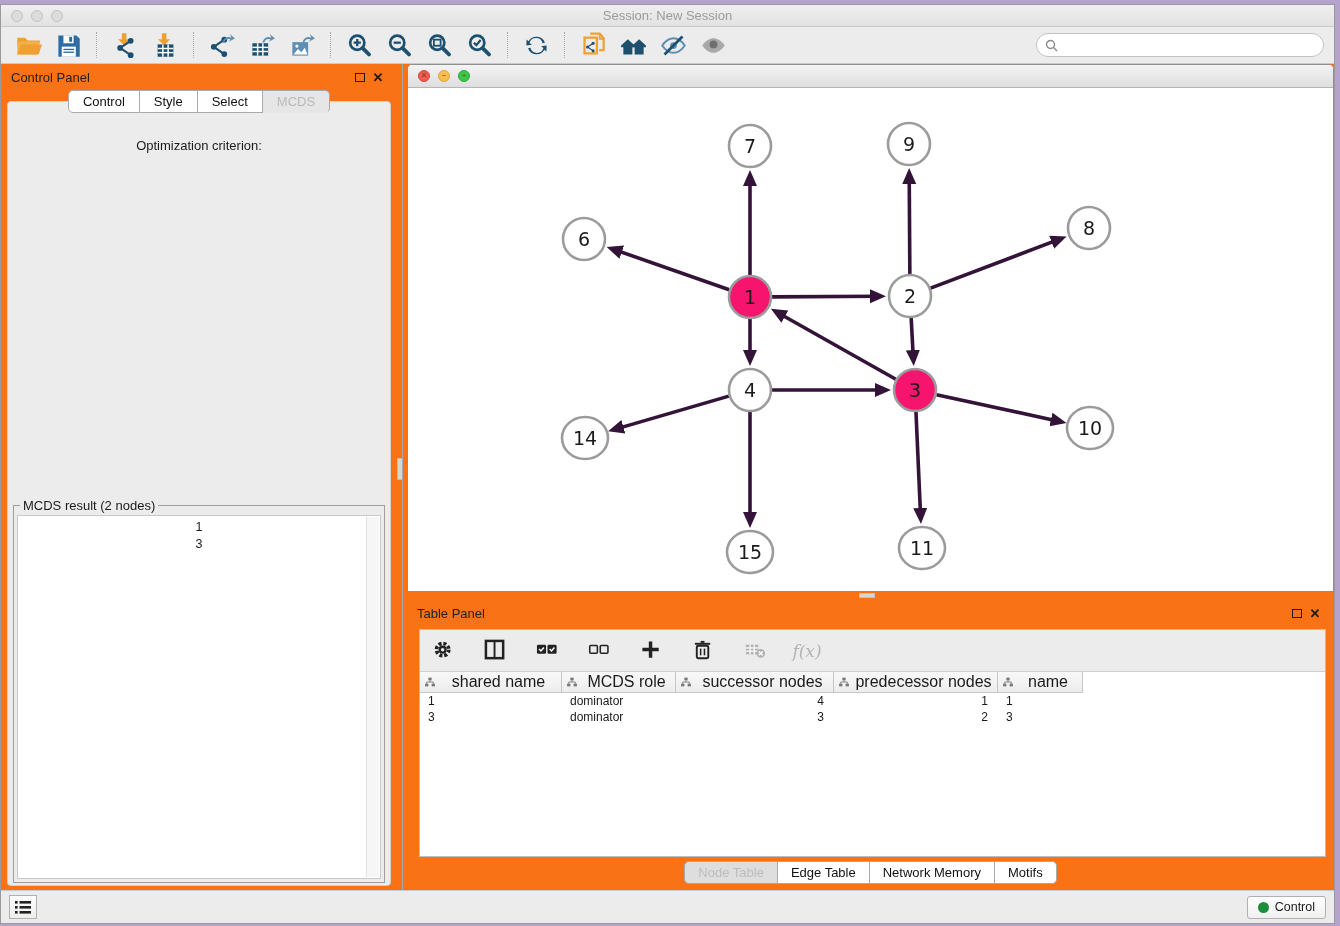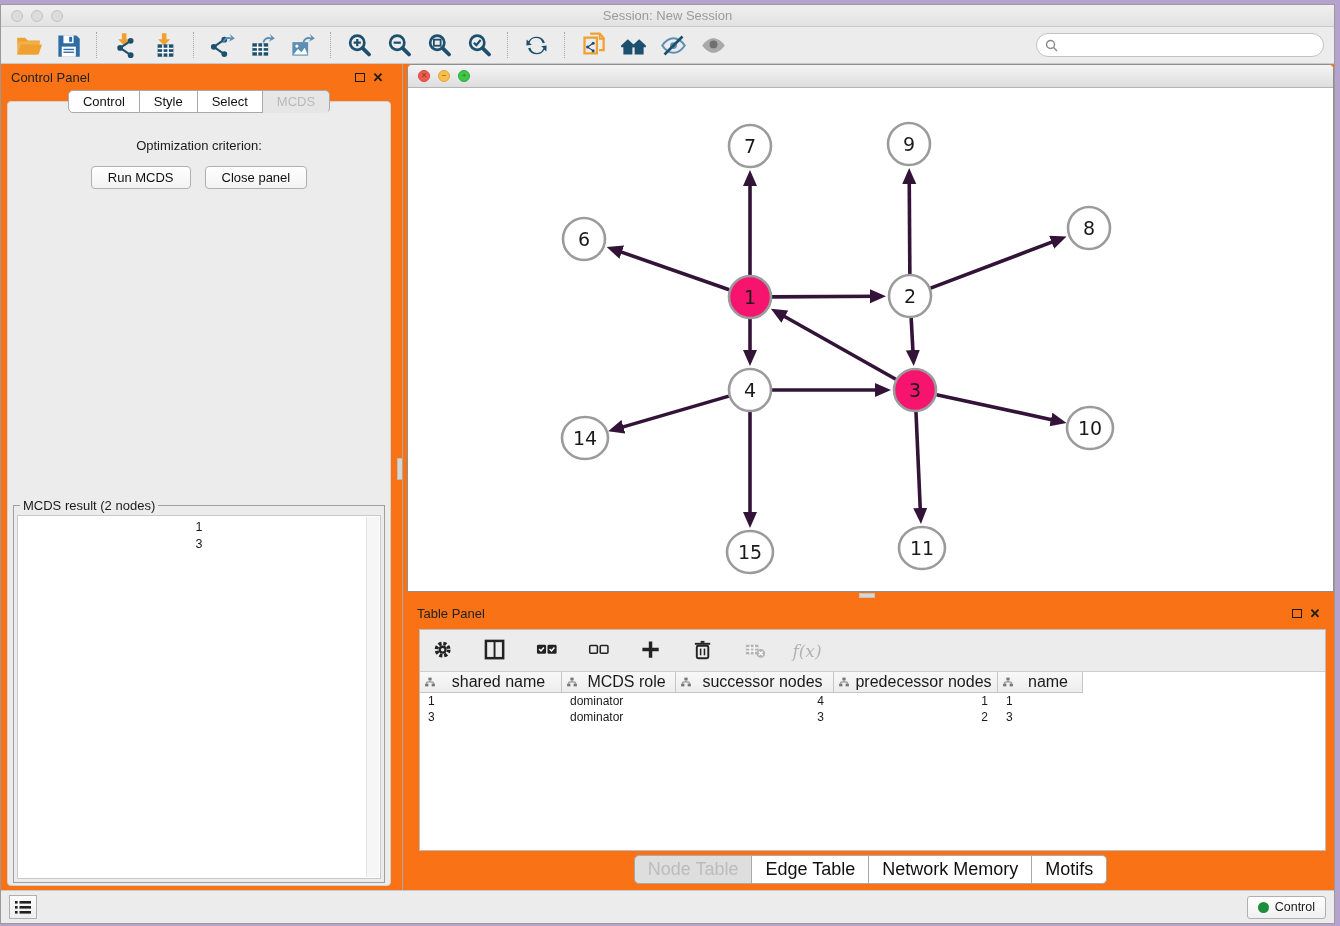--- a/index.html
+++ b/index.html
@@ -104,21 +104,21 @@
   .grid-header { display:flex; height:21px; flex:0 0 auto; font-size:16px; }
   .gh-cell { background:linear-gradient(#f8f8f8,#ededed); border-right:1px solid #c6c6c6;
              border-bottom:1px solid #c6c6c6; display:flex; align-items:center; padding:0 4px; gap:4px; }
   .gh-cell .gh-label { flex:1; text-align:center; }
   .grid-row { display:flex; height:16px; font-size:12px; flex:0 0 auto; }
   .gr-cell { padding:0 10px 0 8px; display:flex; align-items:center; }
   .gr-cell.right { justify-content:flex-end; }
   .tp-fill { flex:1; background:#fff; }
 
   .tp-tabs { display:flex; justify-content:center; padding:4px 0 6px 0; flex:0 0 auto; }
-  .tp-tab { border:1px solid #a9a9a9; border-left-width:0; background:#fff; font-size:18px;
+  .tp-tab { border:1px solid #a9a9a9; border-left-width:0; background:#fff; font-size:13px;
             padding:3px 13px; color:#111; }
   .tp-tab:first-child { border-left-width:1px; border-top-left-radius:5px; border-bottom-left-radius:5px; }
   .tp-tab:last-child { border-top-right-radius:5px; border-bottom-right-radius:5px; }
   .tp-tab.disabled-active { background:#dedede; color:#bcbcbc; }
 
   
   .statusbar { height:33px; background:#ececec; border-top:1px solid #c9c9c9; display:flex;
                align-items:center; padding:0 8px; flex:0 0 auto; }
   .list-btn { width:28px; height:24px; border:1px solid #b0b0b0; background:linear-gradient(#fdfdfd,#eee);
               display:flex; align-items:center; justify-content:center; }
@@ -282,24 +282,20 @@
         <span class="ph-icon close-glyph">✕</span>
       </div>
       <div class="cp-tabs" id="cp-tabs">
           <span class="cp-tab">Control</span>
           <span class="cp-tab">Style</span>
           <span class="cp-tab">Select</span>
           <span class="cp-tab disabled-active">MCDS</span>
         </div>
       <div class="cp-body">
         <div class="opt-label">Optimization criterion:</div>
-        <div class="cp-buttons">
-          <button class="mac-btn">Run MCDS</button>
-          <button class="mac-btn">Close panel</button>
-        </div>
         <div class="result-fieldset">
           <span class="result-legend">MCDS result (2 nodes)</span>
           <div class="result-box">
             <div id="result-lines">
                 <div>1</div>
                 <div>3</div>
               </div>
             <div class="result-scroll"></div>
           </div>
         </div>

